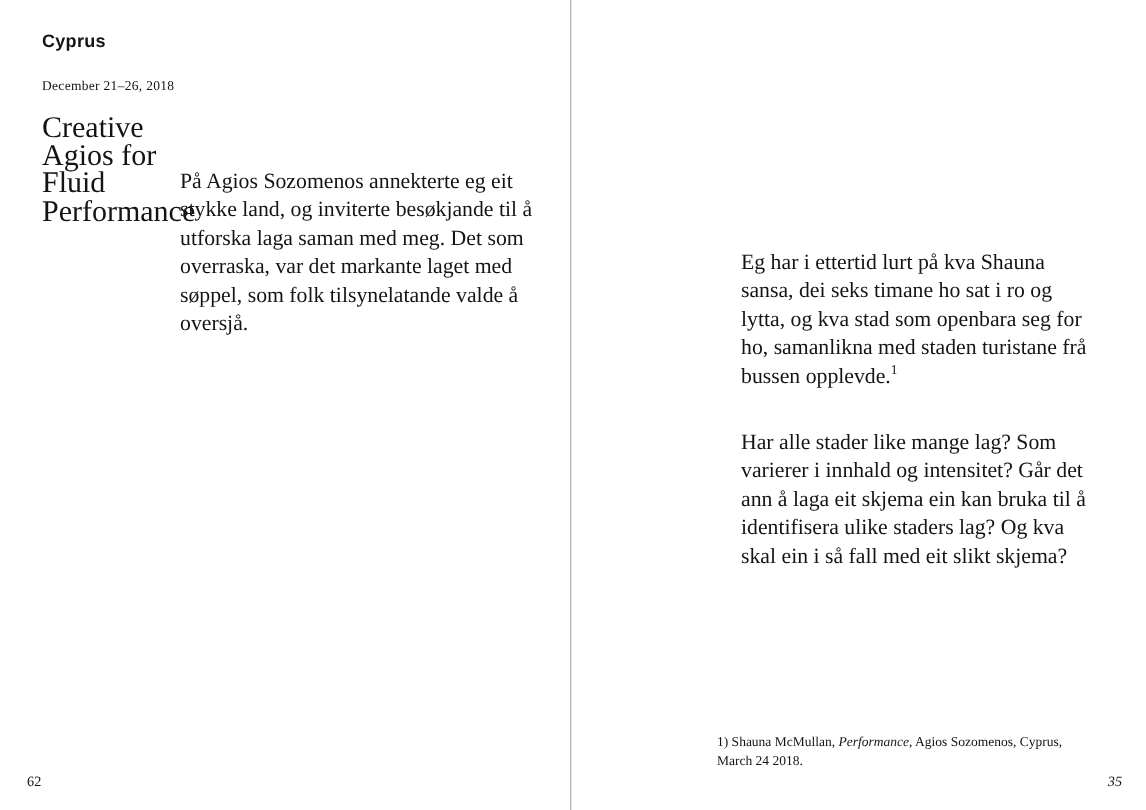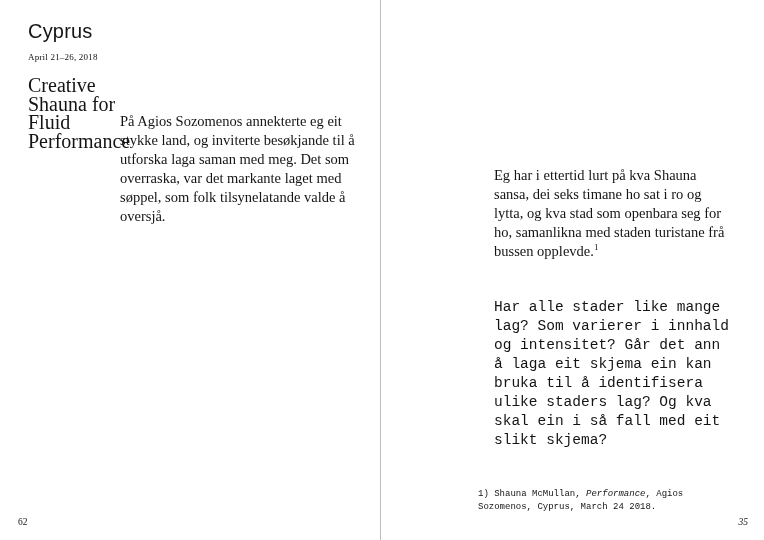--- a/index.html
+++ b/index.html
@@ -17,22 +17,22 @@
     left: 380px; top: 0;
     width: 1px; height: 540px;
     background: #bdbdbd;
   }
 
   
   .page-title {
     position: absolute;
     left: 28px; top: 20px;
     font-family: "Liberation Sans", sans-serif;
-    font-weight: 400;
-    font-size: 20px;
+    font-weight: 700;
+    font-size: 12px;
     letter-spacing: 0.2px;
   }
   .page-date {
     position: absolute;
     left: 28px; top: 52px;
     font-size: 9px;
     letter-spacing: 0.2px;
   }
   .sidebar {
     position: absolute;
@@ -56,46 +56,45 @@
   .pagenum-right { right: 16px; font-style: italic; }
 
   
   .right-body {
     position: absolute;
     left: 494px; top: 166px;
     width: 236px;
     font-size: 14.5px;
     line-height: 19px;
   }
-  .right-body p + p { margin-top: 37px; font-family: Liberation Mono, monospace; }
+  .right-body p + p { margin-top: 25px; }
   sup {
     font-size: 9px;
     line-height: 0;
     vertical-align: super;
   }
   .footnote {
     position: absolute;
     left: 478px; top: 488px;
     width: 232px;
     font-size: 9px;
     line-height: 12.5px;
-    font-family: Liberation Mono, monospace;
   }
 </style>
 </head>
 <body>
 
 <div class="spread">
 
   <h1 class="page-title">Cyprus</h1>
-  <div class="page-date">April 21–26, 2018</div>
+  <div class="page-date">December 21–26, 2018</div>
 
   <div class="sidebar">
     <div>Creative</div>
-    <div>Shauna for</div>
+    <div>Agios for</div>
     <div>Fluid</div>
     <div>Performance</div>
   </div>
 
   <div class="left-body">På Agios Sozomenos annekterte eg eit stykke land, og inviterte besøkjande til å utforska laga saman med meg. Det som overraska, var det markante laget med søppel, som folk tilsynelatande valde å oversjå.</div>
 
   <div class="pagenum pagenum-left">62</div>
 
   <div class="gutter"></div>
 

